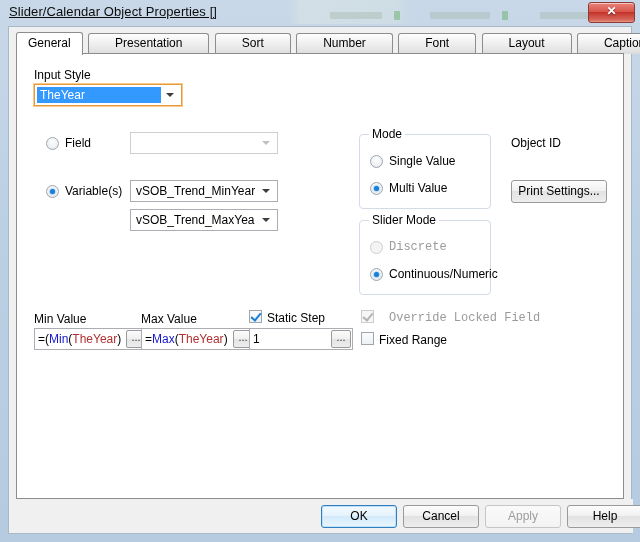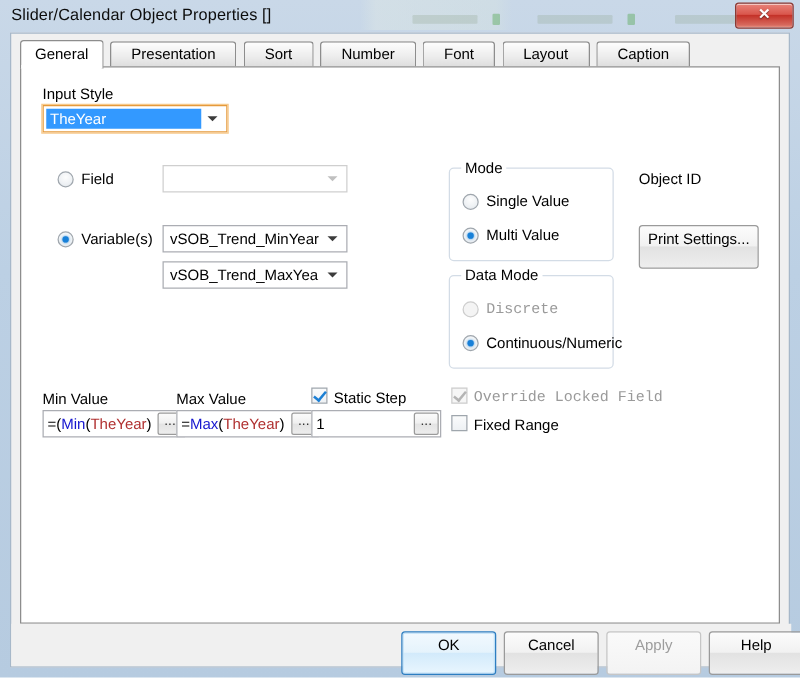--- a/index.html
+++ b/index.html
@@ -36,20 +36,21 @@
 
   #titlebar {
     position: absolute; left: 0; top: 0; width: 640px; height: 26px;
   }
   #title-text {
     position: absolute; left: 9px; top: 4px;
     font-size: 13px;
     color: #0c0c0c;
     letter-spacing: 0.1px;
     white-space: nowrap;
+    text-decoration: underline;
   }
   #close-btn {
     position: absolute; right: 5px; top: 2px;
     width: 45px; height: 19px;
     border: 1px solid #8b3a34;
     border-radius: 3px;
     background: linear-gradient(to bottom,
         #e8837a 0%, #d9564c 45%, #c32f26 47%, #d76a5e 90%, #e79a8c 100%);
     box-shadow: inset 0 1px 0 rgba(255,255,255,0.55);
     cursor: pointer;
@@ -74,21 +75,21 @@
 
   
   #tabstrip {
     position: absolute; left: 7px; top: 6px;
     height: 21px;
     white-space: nowrap;
   }
   .tab {
     display: inline-block;
     height: 20px; line-height: 19px;
-    padding: 0 16px;
+    padding: 0 26px;
     margin-right: 2px;
     font-size: 12px;
     border: 1px solid #8d8d8d;
     border-bottom: none;
     border-radius: 3px 3px 0 0;
     background: linear-gradient(to bottom, #fdfdfd 0%, #ededed 55%, #dcdcdc 100%);
     color: #000;
     cursor: default;
     position: relative;
     vertical-align: top;
@@ -263,21 +264,21 @@
     cursor: pointer;
   }
 
   .tok-black { color: #000; }
   .tok-fn { color: #1515cf; }
   .tok-field { color: #b03030; }
 
   .btn {
     position: absolute;
     box-sizing: border-box;
-    height: 35px;
+    height: 23px;
     border: 1px solid #9a9a9a;
     border-radius: 3px;
     background: linear-gradient(to bottom, #fcfcfc 0%, #f1f1f1 48%, #e2e2e2 50%, #eeeeee 100%);
     font-size: 12px;
     color: #000;
     text-align: center;
     line-height: 21px;
     cursor: pointer;
   }
   .btn.default {
@@ -365,21 +366,21 @@
 
       <div class="groupbox" style="left:342px; top:80px; width:132px; height:75px;">
         <span class="gb-title">Mode</span>
       </div>
       <div class="radio" style="left:353px; top:101px;"></div>
       <span class="lbl" style="left:372px; top:100px;">Single Value</span>
       <div class="radio checked" style="left:353px; top:128px;"></div>
       <span class="lbl" style="left:372px; top:127px;">Multi Value</span>
 
       <div class="groupbox" style="left:342px; top:166px; width:132px; height:75px;">
-        <span class="gb-title">Data Mode</span>
+        <span class="gb-title">Slider Mode</span>
       </div>
       <div class="radio disabled" style="left:353px; top:187px;"></div>
       <span class="lbl disabled" style="left:372px; top:186px;">Discrete</span>
       <div class="radio checked" style="left:353px; top:214px;"></div>
       <span class="lbl" style="left:372px; top:213px;">Continuous/Numeric</span>
 
       <span class="lbl" style="left:494px; top:82px;">Object ID</span>
       <div class="btn" style="left:494px; top:126px; width:96px;">Print Settings...</div>
 
       <span class="lbl" style="left:17px; top:258px;">Min Value</span>
@@ -395,21 +396,21 @@
       </div>
 
       <div class="check checked" style="left:232px; top:256px;"></div>
       <span class="lbl" style="left:250px; top:257px;">Static Step</span>
       <div class="exprfield" style="left:232px; top:274px; width:104px;">
         <span class="ef-text">1</span>
         <span class="ef-btn">...</span>
       </div>
 
       <div class="check checked disabled" style="left:344px; top:256px;"></div>
-      <span class="lbl disabled" style="left:362px; top:257px;">Override Locked Field</span>
+      <span class="lbl disabled" style="left:372px; top:257px;">Override Locked Field</span>
 
       <div class="check" style="left:344px; top:278px;"></div>
       <span class="lbl" style="left:362px; top:279px;">Fixed Range</span>
 
     </div>
     <div id="tabpanel-cover"></div>
 
     <div id="footer">
       <div class="btn default" style="left:312px; top:6px; width:76px;">OK</div>
       <div class="btn disabled" style="left:476px; top:6px; width:76px;">Apply</div>

